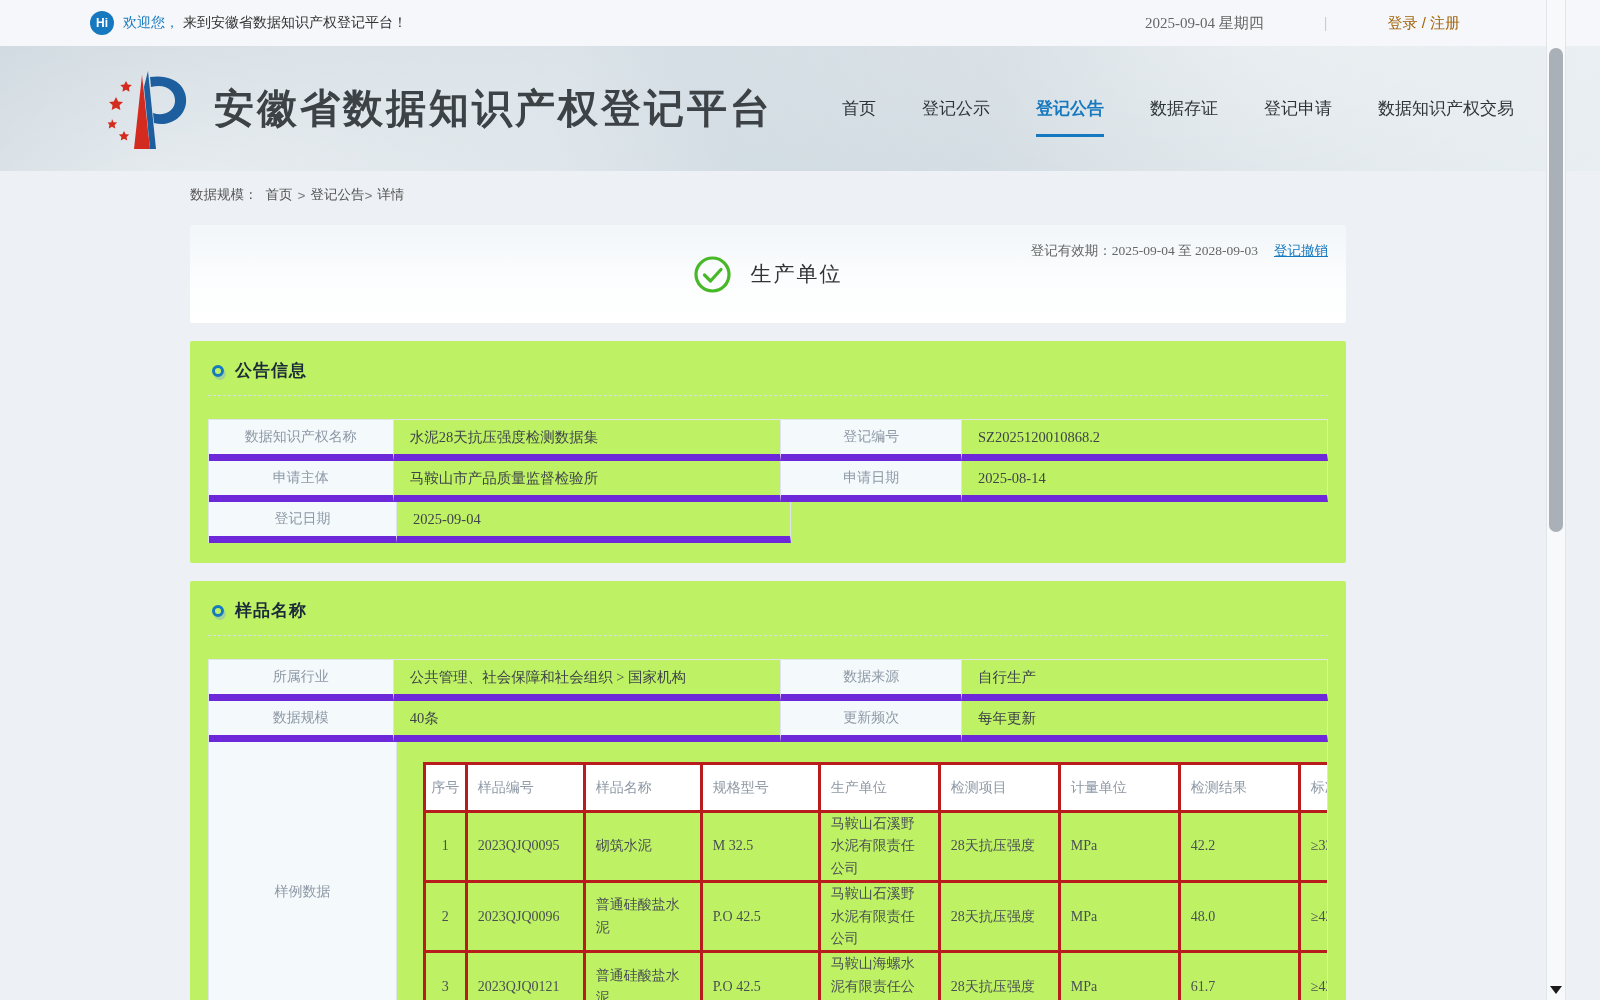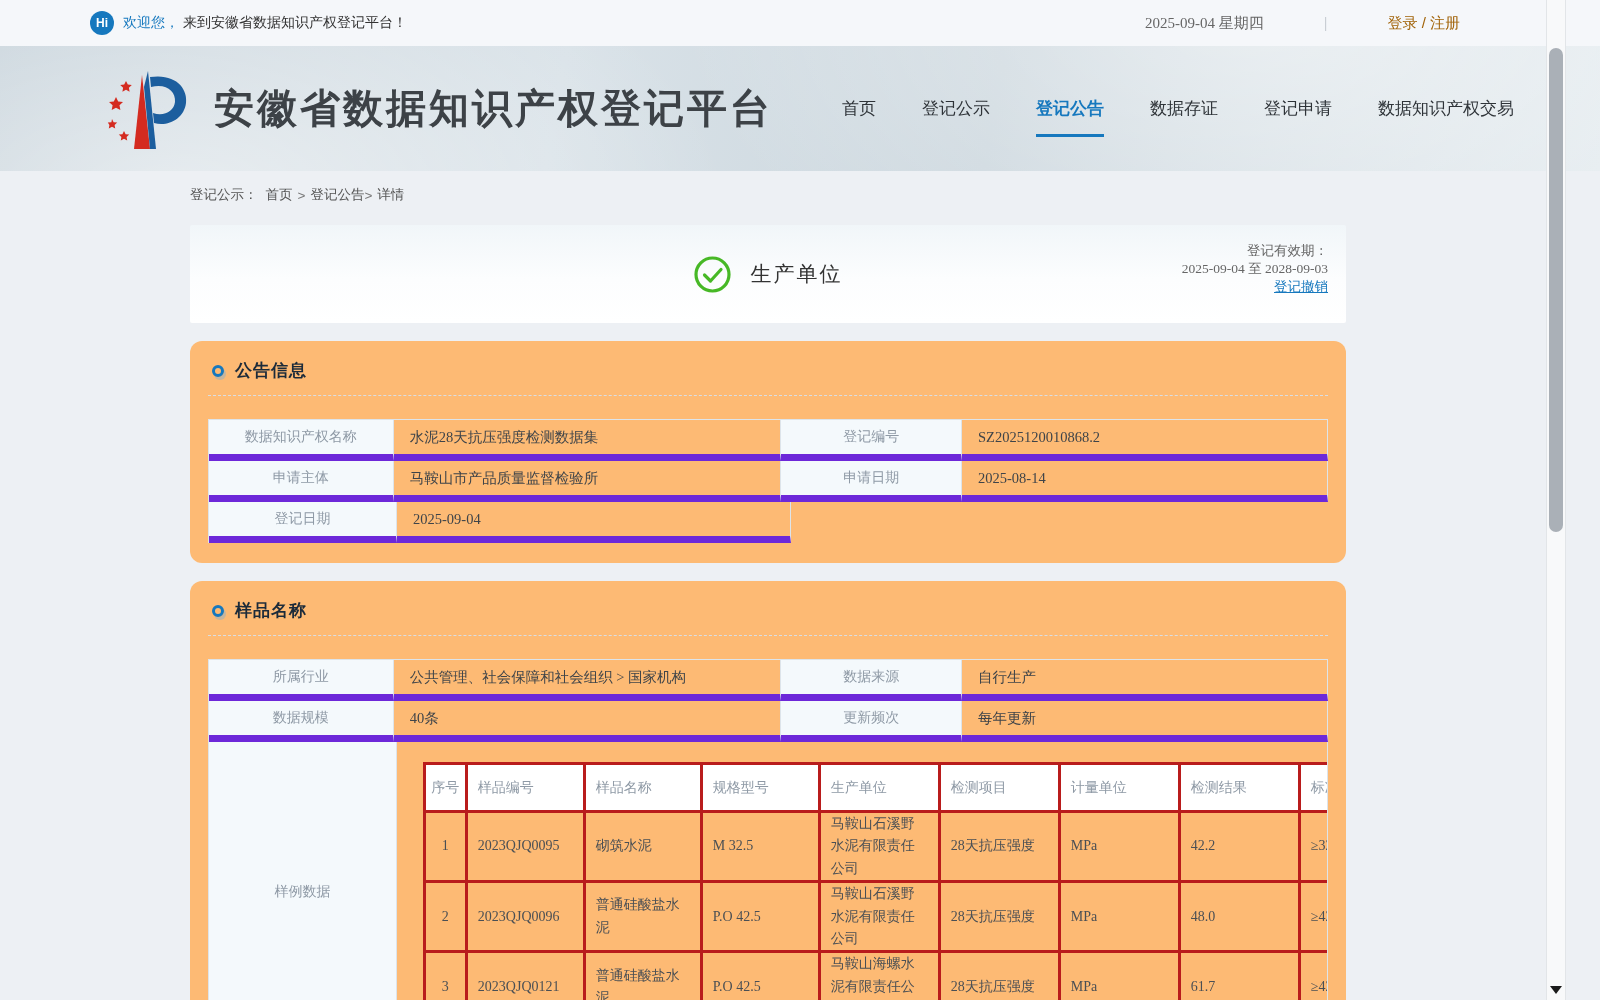--- a/index.html
+++ b/index.html
@@ -72,26 +72,26 @@
     background:linear-gradient(180deg,#f1f6f9 0%,#fcfdfe 55%,#ffffff 100%);
   }
   .banner-center {
     position:absolute; left:0; right:0; top:0; bottom:0;
     display:flex; align-items:center; justify-content:center; gap:20px;
   }
   .check-icon { width:37px; height:37px; }
   .banner-status { font-size:21px; color:#333; letter-spacing:2px; }
   .banner-meta {
     position:absolute; top:17px; right:18px; font-size:13.5px; color:#666;
-    display:flex; align-items:flex-end;flex-direction:column;
+    display:flex; align-items:flex-start;
   }
   .revoke-link { color:#1678be; text-decoration:underline; margin-left:16px; cursor:pointer; }
 
   
-  .card { background:#fdba74; margin-top:18px; border-radius:12px; padding:20px 18px 20px 18px; }
+  .card { background:#bef264; margin-top:18px; border-radius:2px; padding:20px 18px 20px 18px; }
   .section-head { display:flex; align-items:center; gap:11px; padding-left:4px; height:19px; }
   .ring-icon {
     width:12px; height:12px; border:3px solid #1678be; border-radius:50%;
     box-shadow:2px 3px 0 rgba(130,175,210,.45); flex:0 0 auto;
   }
   .section-title { font-size:17px; font-weight:bold; color:#1c2b3a; letter-spacing:1px; }
   .section-divider { border:none; border-top:1px dashed #d9dee4; margin-top:15px; }
 
   
   .info-table { margin-top:23px; border-top:1px solid #dde4ea; border-left:1px solid #dde4ea; }
@@ -175,21 +175,21 @@
     <span class="nav-item">首页</span>
     <span class="nav-item">登记公示</span>
     <span class="nav-item active">登记公告</span>
     <span class="nav-item">数据存证</span>
     <span class="nav-item">登记申请</span>
     <span class="nav-item">数据知识产权交易</span>
   </div>
 </div>
 
 <div class="breadcrumb">
-  <span class="bc-label">登记公示：</span>
+  <span class="bc-label">数据规模：</span>
   <span class="bc-link">首页</span>
   <span class="bc-sep1">&gt;</span>
   <span>登记公告</span>
   <span class="bc-sep2">&gt;</span>
   <span>详情</span>
 </div>
 
 <div class="main">
 
   <div class="banner-card">

